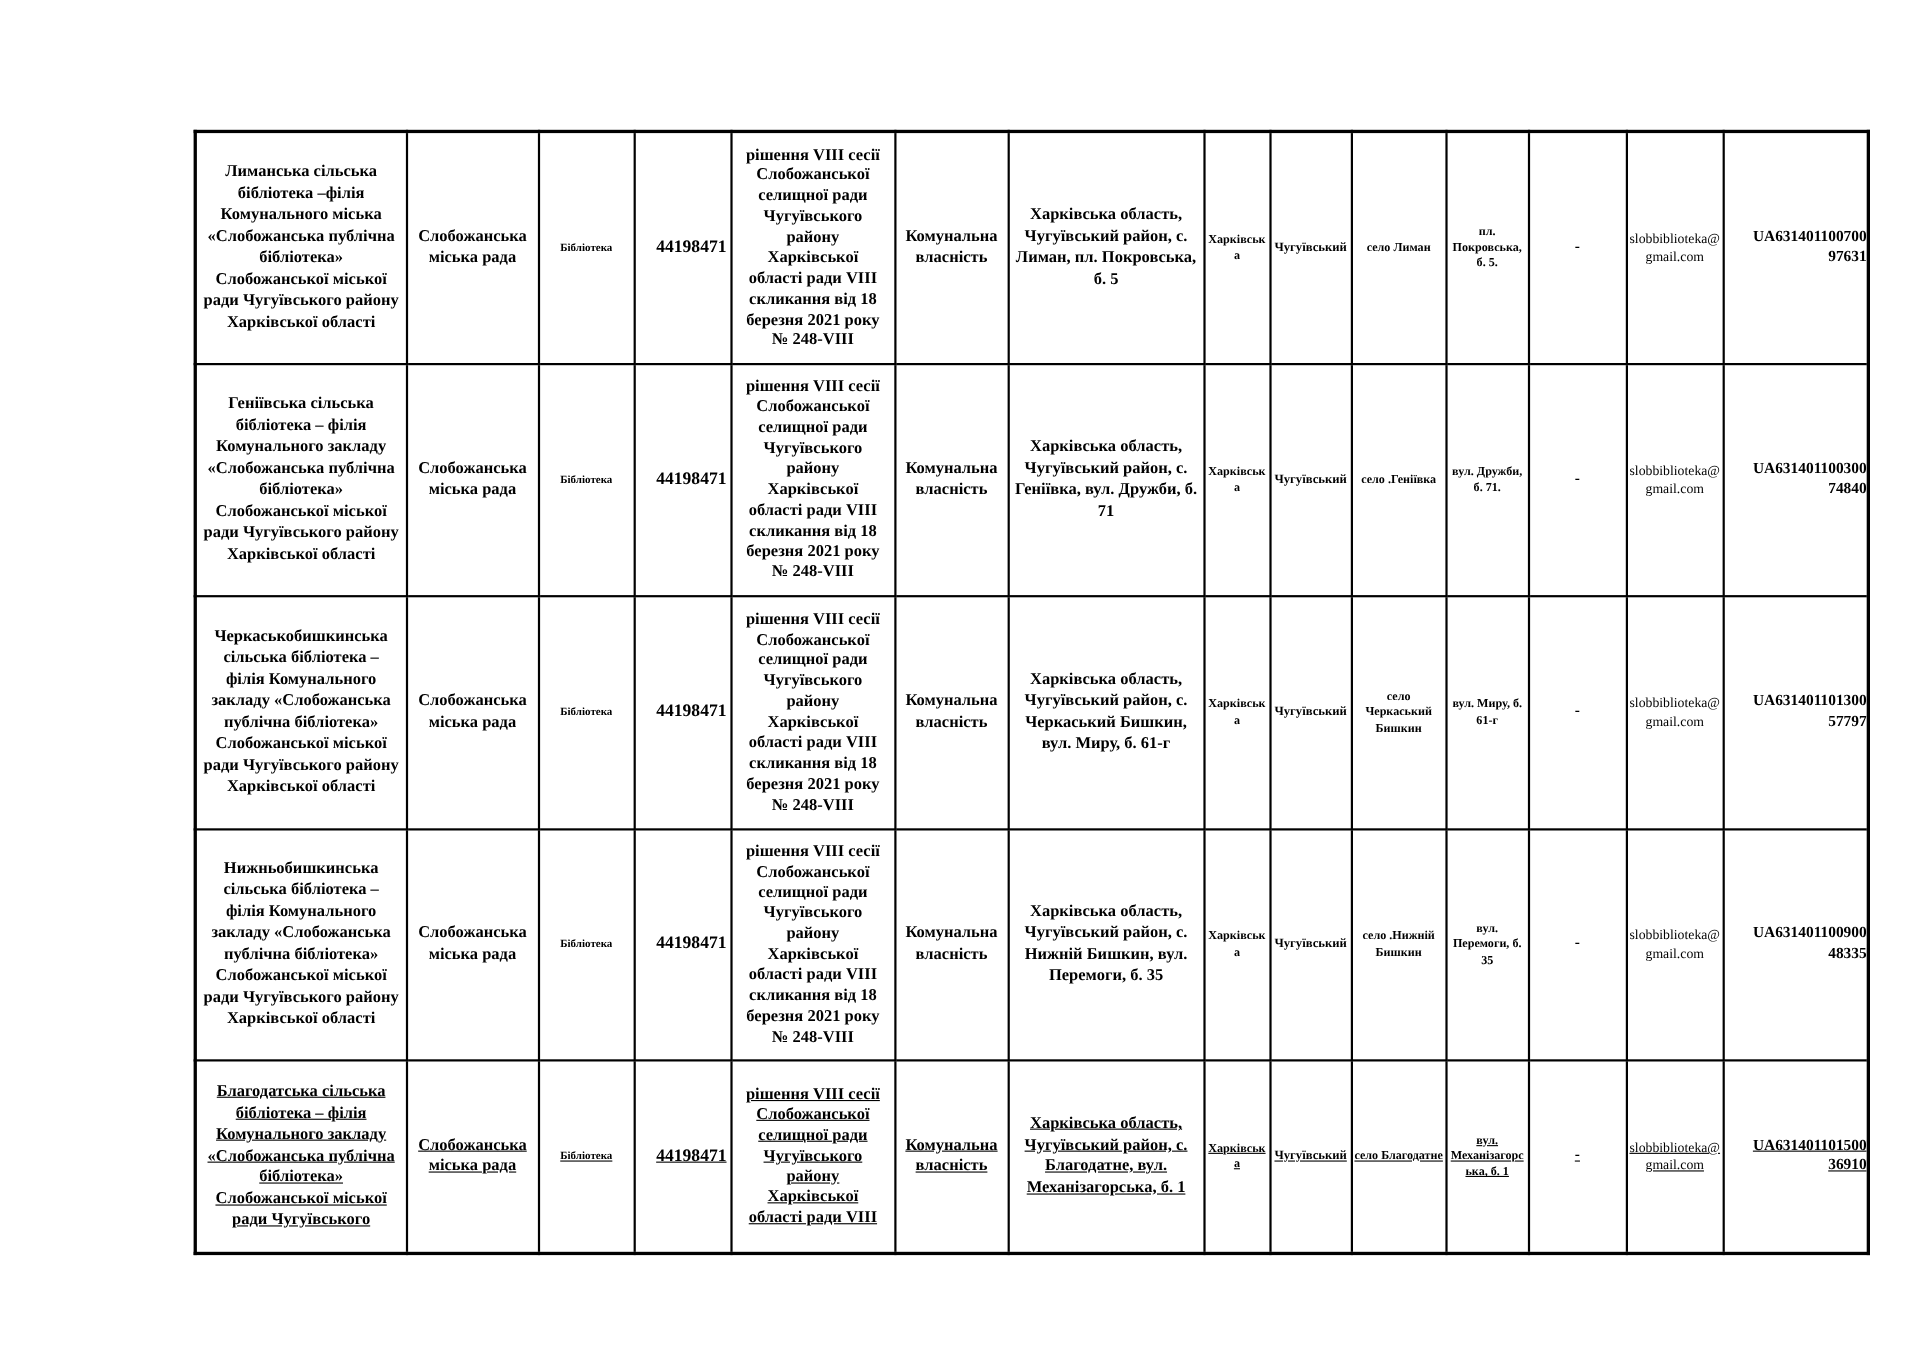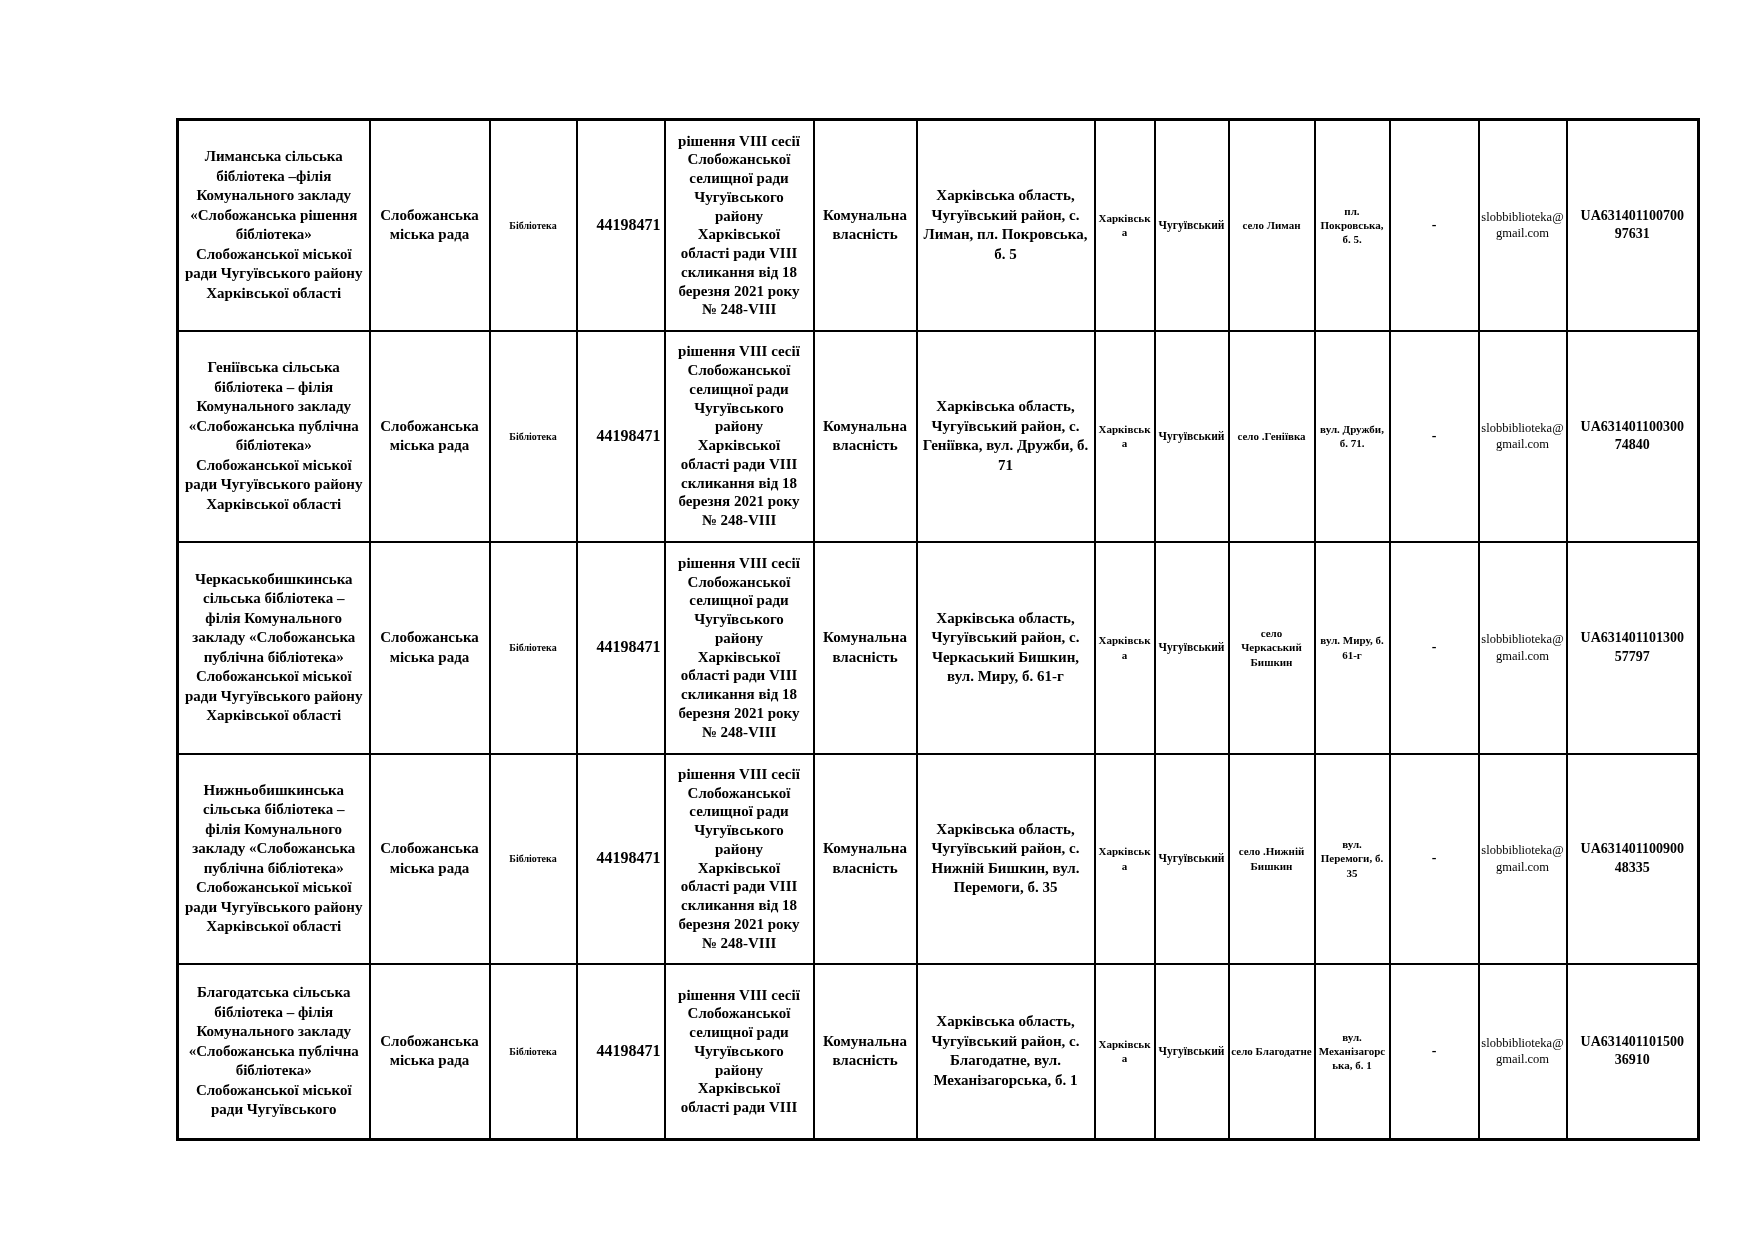--- a/index.html
+++ b/index.html
@@ -20,33 +20,33 @@
     border:2px solid #000;
     vertical-align:middle;
     text-align:center;
     padding:2px 3px;
     overflow:hidden;
     overflow-wrap:anywhere;
     font-weight:bold;
     line-height:1.3;
     font-size:15px;
   }
-  tr.r1{height:211px;} tr.r2{height:211px;} tr.r3{height:212px;} tr.r4{height:210px;} tr.r5{height:176px;}
+  tr.r1{height:211px;} tr.r2{height:211px;} tr.r3{height:212px;} tr.r4{height:210px;} tr.r5{height:176px;text-decoration:underline;}
   td.c1{padding:2px 6px;}
   td.c3{font-size:10px;}
   td.c4{font-size:16px;text-align:right;}
   td.c5{padding:2px 11px;line-height:1.25;}
   td.c7{padding:2px 4px;margin-left:28px;}
   td.c8{font-size:11px;padding:1px;}
   td.c9{font-size:11.5px;padding:1px;}
   td.c10{font-size:11px;padding:1px 0;}
   td.c11{font-size:11px;padding:1px 2px;}
   td.c12{font-size:14px;}
   td.c13{font-size:12.5px;font-weight:normal;padding:1px;margin-left:40px;}
-  td.c14{font-size:14px;padding:2px 0;}
+  td.c14{font-size:14px;padding:2px 0;text-align:right;}
 </style>
 </head>
 <body>
 
 <div class="sheet">
   <table class="registry">
     <colgroup>
       <col style="width:192px">
         <col style="width:120px">
         <col style="width:87px">
@@ -57,21 +57,21 @@
         <col style="width:60px">
       <col style="width:74px">
         <col style="width:86px">
         <col style="width:75px">
         <col style="width:89px">
       <col style="width:88px">
         <col style="width:132px">
     </colgroup>
     <tbody>
       <tr class="r1">
-        <td class="c1">Лиманська сільська бібліотека –філія Комунального закладу «Слобожанська рішення бібліотека» Слобожанської міської ради Чугуївського району Харківської області</td>
+        <td class="c1">Лиманська сільська бібліотека –філія Комунального міська «Слобожанська публічна бібліотека» Слобожанської міської ради Чугуївського району Харківської області</td>
         <td class="c2">Слобожанська міська рада</td>
         <td class="c3">Бібліотека</td>
         <td class="c4">44198471</td>
         <td class="c5">рішення VIII сесії Слобожанської селищної ради Чугуївського району Харківської області ради VIII скликання від 18 березня 2021 року № 248-VIII</td>
         <td class="c6">Комунальна власність</td>
         <td class="c7">Харківська область, Чугуївський район, с. Лиман, пл. Покровська, б. 5</td>
         <td class="c8">Харківська</td>
         <td class="c9">Чугуївський</td>
         <td class="c10">село Лиман</td>
         <td class="c11">пл. Покровська, б. 5.</td>

